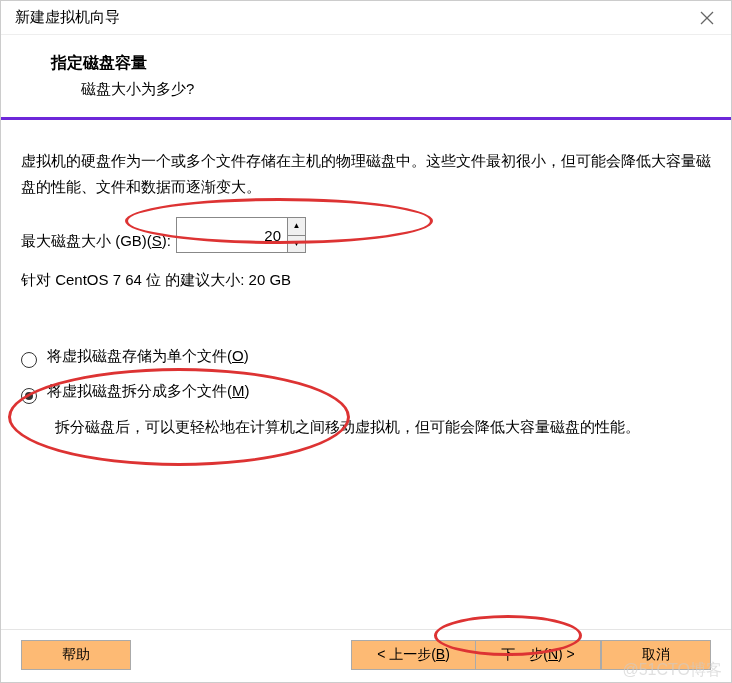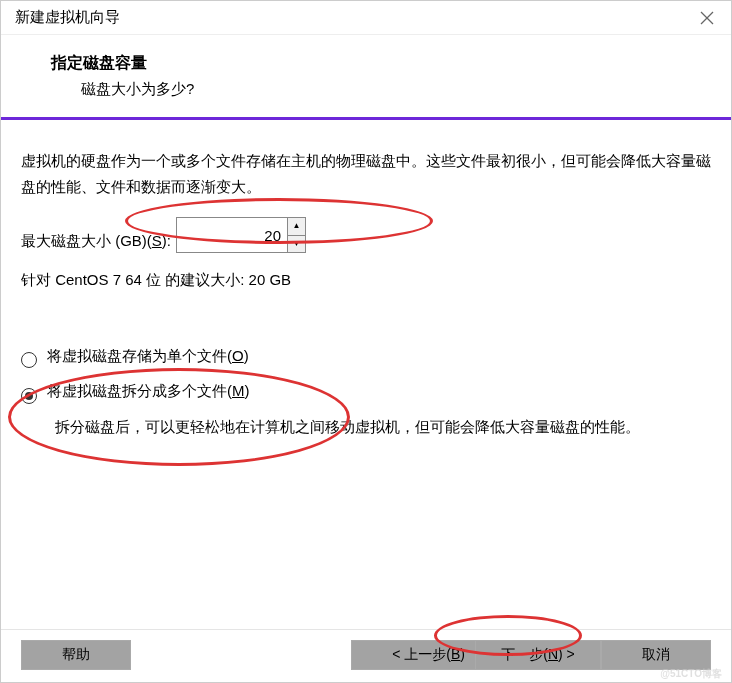--- a/index.html
+++ b/index.html
@@ -144,40 +144,39 @@
     .footer {
       border-top: 1px solid #e5e5e5;
       padding: 10px 20px 12px 20px;
       display: flex;
       align-items: center;
     }
     .btn {
       height: 30px;
       min-width: 110px;
       border: 1px solid #aaa;
-      background: #a3a3a3;
+      background: #fdba74;
       font-size: 14px;
       font-family: inherit;
       cursor: pointer;
       padding: 0 10px;
     }
     .footer .spacer { flex: 1; }
     .btn + .btn { margin-left: 0; }
-    .btn-back { min-width: 125px; text-align: right; }
+    .btn-back { min-width: 125px; }
     .btn-next { min-width: 125px; border-left: none;}
     .btn-cancel { margin-left: 14px; }
     .watermark {
       position: absolute;
       right: 10px;
       bottom: 2px;
       color: #ccc;
-      font-size: 10px;
+      font-size: 16px;
       opacity: 0.6;
       font-family: sans-serif;
-      font-weight: bold;
     }
     
     .annot {
       position: absolute;
       border: 3px solid #d33;
       border-radius: 50%;
       pointer-events: none;
     }
     .annot1 { left: 125px; top: 198px; width: 308px; height: 46px; }
     .annot2 { left: 8px;  top: 368px; width: 342px; height: 98px; border-radius: 50% / 50%; }

